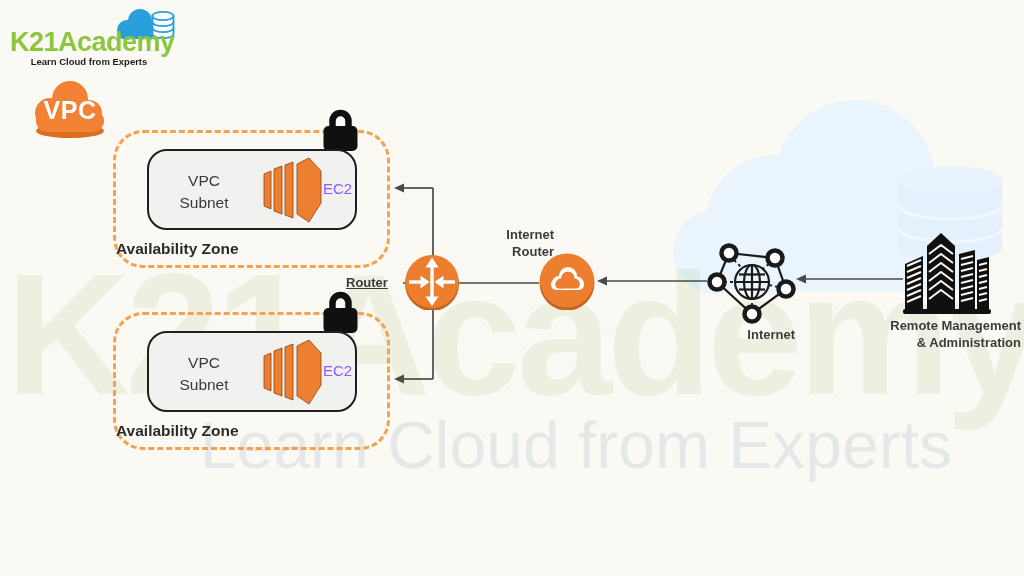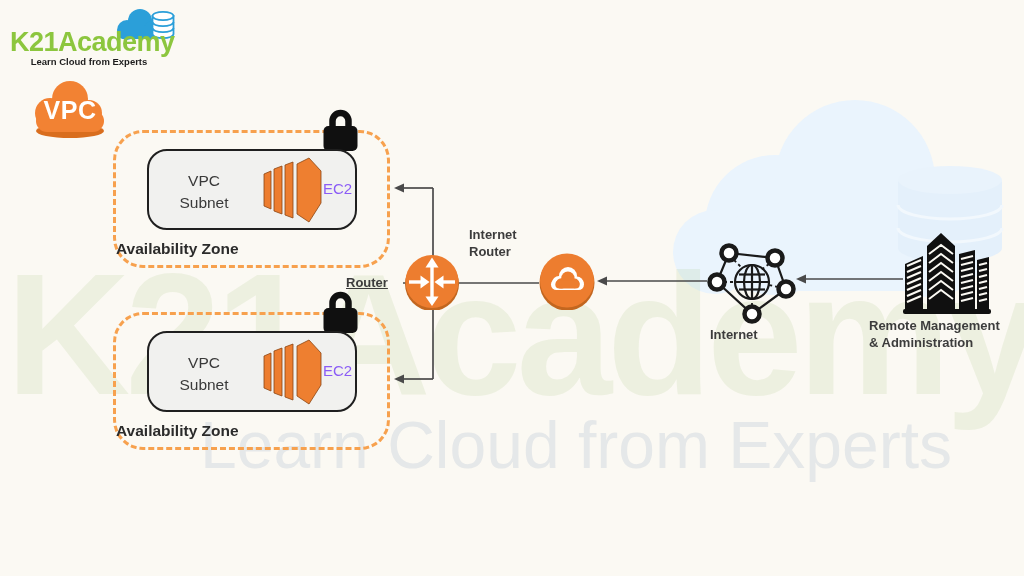--- a/index.html
+++ b/index.html
@@ -40,21 +40,21 @@
     position:absolute;left:31px;top:16px;width:210px;height:81px;
     background:#F1F1EF;border:2px solid #1f1f1f;border-radius:20px;box-sizing:border-box;
   }
   .subnet-text{position:absolute;left:16px;top:19px;width:78px;text-align:center;font-size:15.5px;line-height:1.45;color:#3a3a3a;}
   .ec2-label{position:absolute;left:174px;top:29px;font-size:15px;color:#8b5cf6;}
   .ec2-svg{position:absolute;left:112px;top:4px;}
   .zone-label{position:absolute;left:0;bottom:7px;width:100%;font-weight:700;font-size:15.5px;color:#2b2b2b;}
   .lock{position:absolute;left:206px;top:-27px;}
 
   
-  .node-label{position:absolute;font-size:13px;font-weight:600;color:#3C3C3C;line-height:1.3;text-align:left;}
+  .node-label{position:absolute;font-size:13px;font-weight:600;color:#3C3C3C;line-height:1.3;text-align:right;}
   .router-label{left:346px;top:275px;width:56px;text-align:left;text-decoration:underline;}
   .gateway-label{left:469px;top:227px;width:85px;}
   .internet-label{left:710px;top:327px;width:85px;}
   .remote-label{left:869px;top:318px;width:152px;}
 </style>
 </head>
 <body>
 
 <div class="canvas">
 

